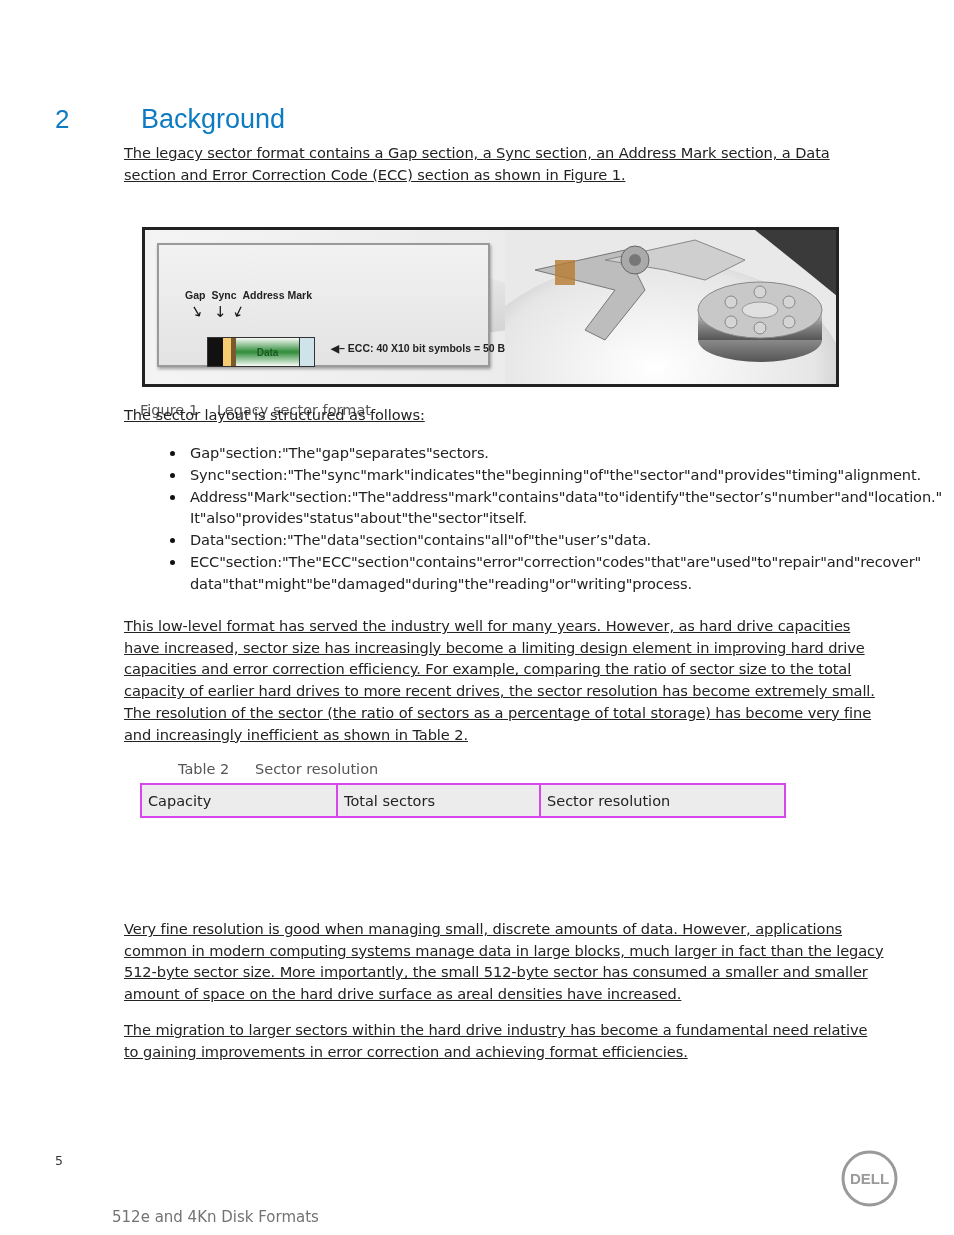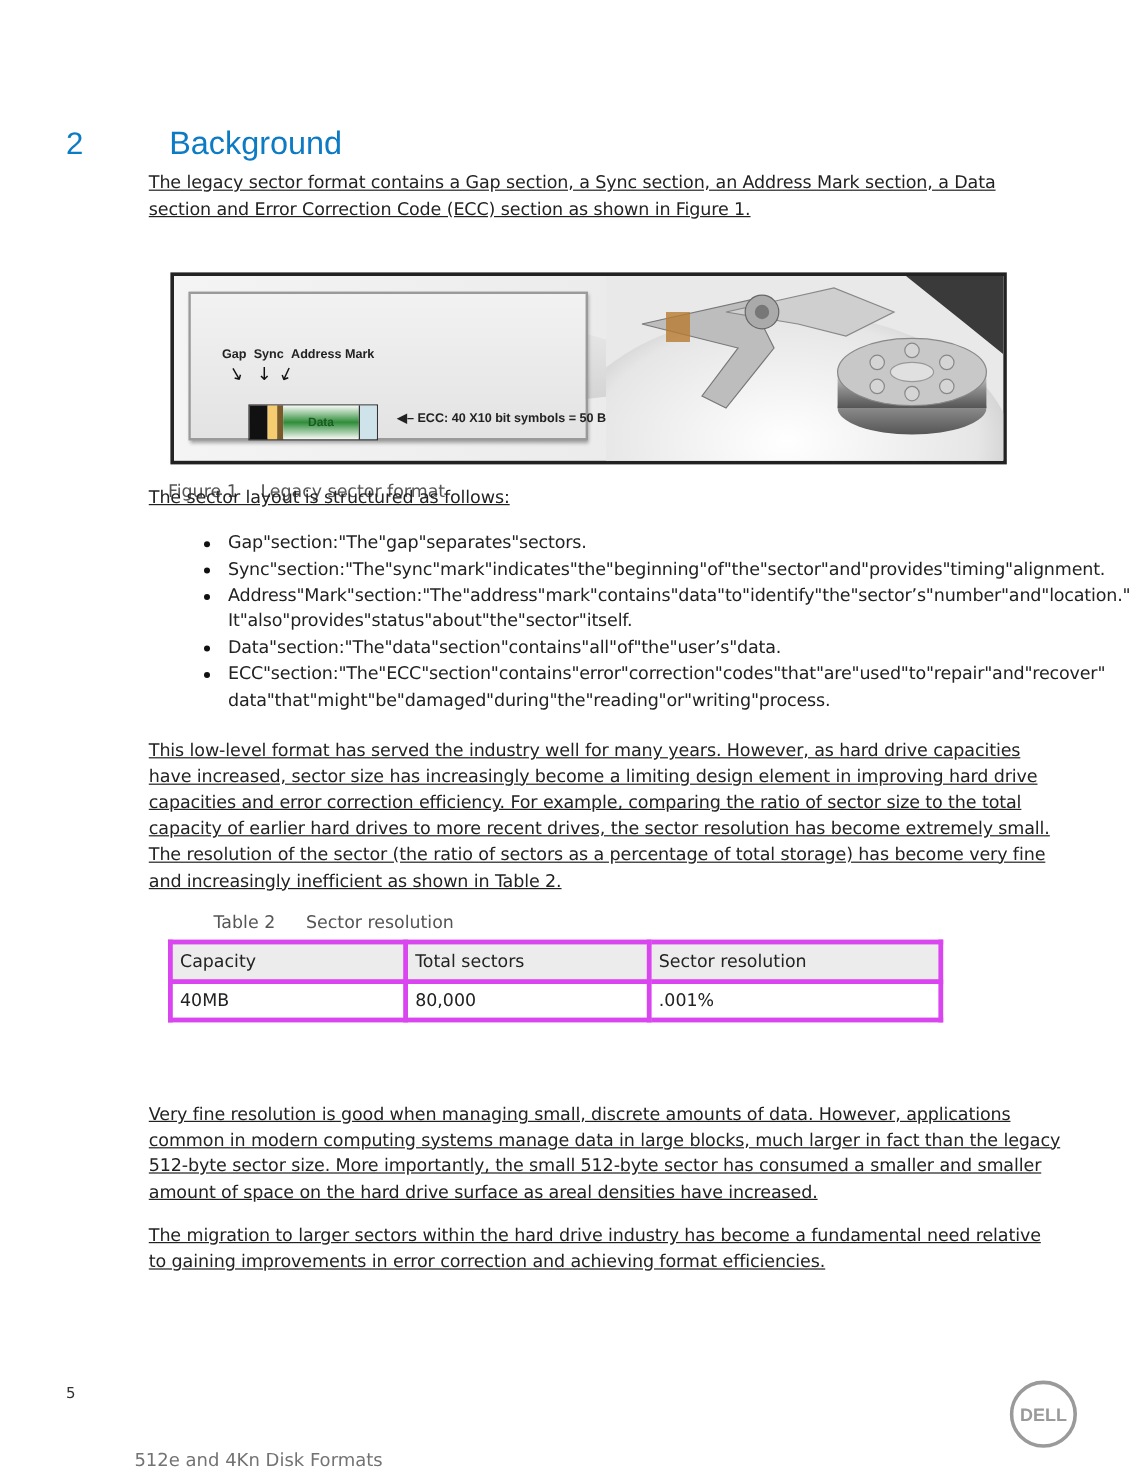--- a/index.html
+++ b/index.html
@@ -87,21 +87,21 @@
       position: absolute; left: 360px; top: 0; width: 337px; height: 154px;
     }
 
     
     .tbl {
       position: absolute; left: 140px; top: 783px; width: 646px;
       border-collapse: collapse;
       font-size: 14.5px; color: #222;
     }
     .tbl th, .tbl td {
-      border: 4px solid #d946ef; text-align: left; font-weight: normal;
+      border: 2px solid #d946ef; text-align: left; font-weight: normal;
       padding: 0 6px; height: 32px;
     }
     .tbl th { background: #ececec; height: 33px; }
     .tbl col.c1 { width: 196px; } .tbl col.c2 { width: 203px; }
 
     
     .bullets {
       position: absolute; left: 166px; top: 442px; width: 740px;
       list-style: none; font-size: 14.6px; line-height: 21.8px; color: #222;
       letter-spacing: -0.15px;
@@ -208,25 +208,20 @@
       <col>
     </colgroup>
   <thead>
     <tr>
       <th>Capacity</th>
       <th>Total sectors</th>
       <th>Sector resolution</th>
     </tr>
   </thead>
   <tbody>
-    <tr>
-      <td>40MB</td>
-      <td>80,000</td>
-      <td>.001%</td>
-    </tr>
   </tbody>
 </table>
 
 <p class="para" style="top:918px;">Very fine resolution is good when managing small, discrete amounts of data. However, applications common in modern computing systems manage data in large blocks, much larger in fact than the legacy 512-byte sector size. More importantly, the small 512-byte sector has consumed a smaller and smaller amount of space on the hard drive surface as areal densities have increased.</p>
 <p class="para" style="top:1019px;">The migration to larger sectors within the hard drive industry has become a fundamental need relative to gaining improvements in error correction and achieving format efficiencies.</p>
 
 <div class="footer-page">5</div>
 <div class="footer-title">512e and 4Kn Disk Formats</div>
 
 <svg class="logo" viewBox="0 0 57 57">

